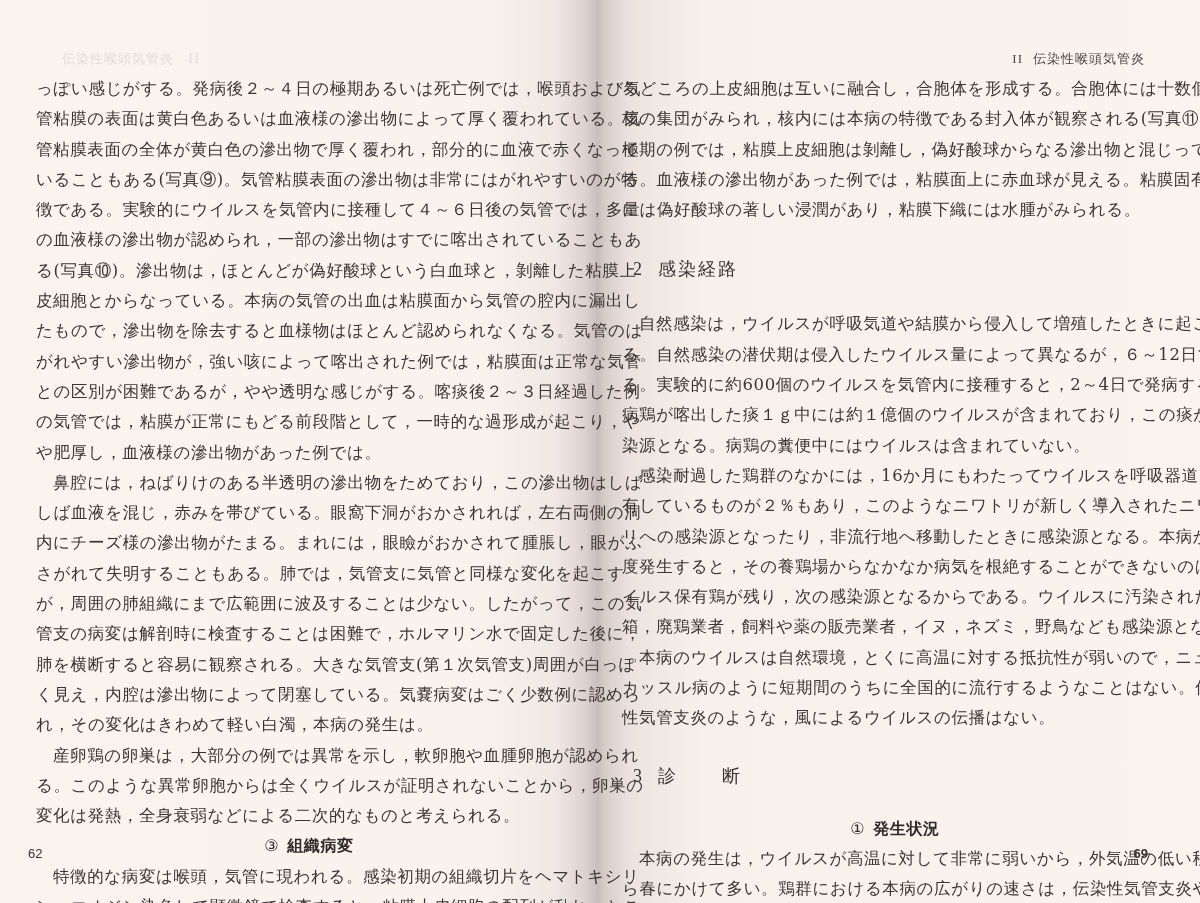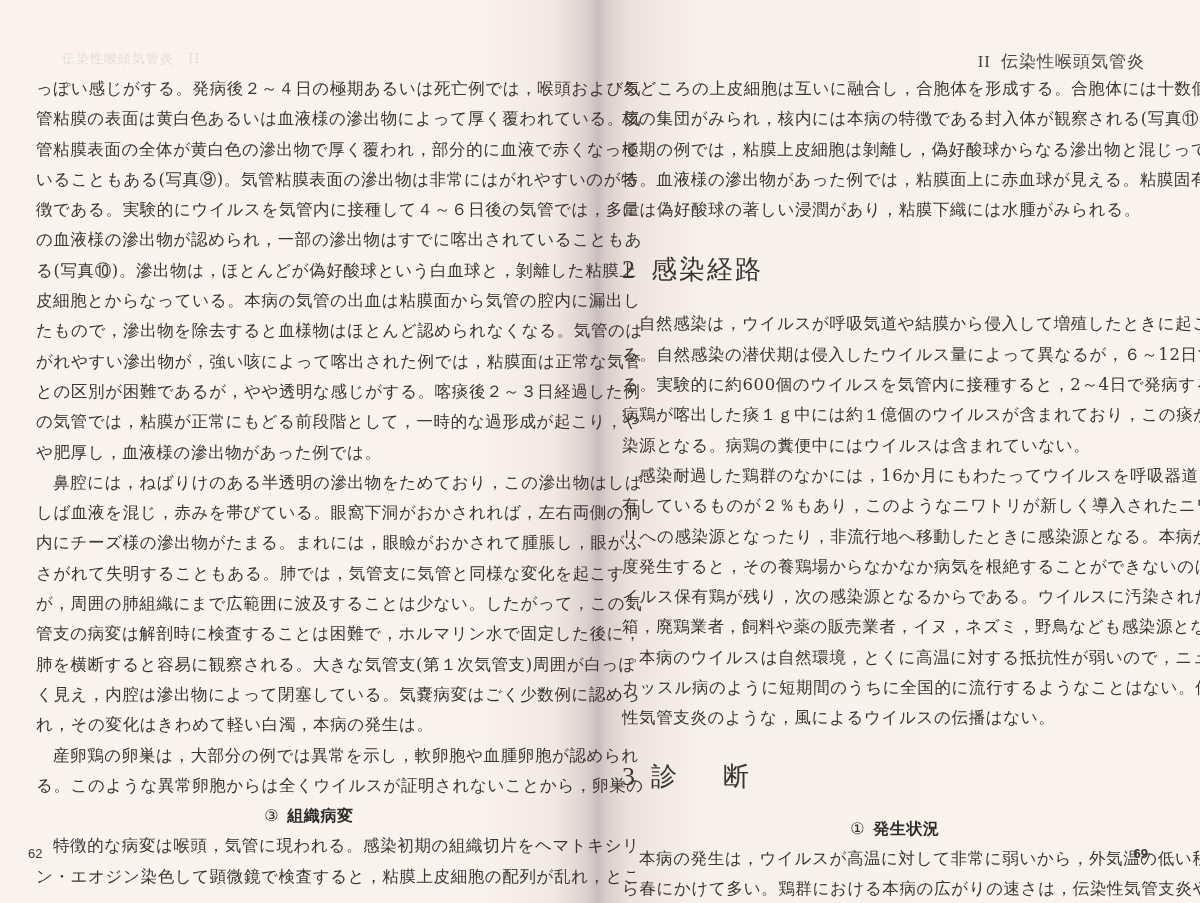--- a/index.html
+++ b/index.html
@@ -19,37 +19,37 @@
     .page { position: absolute; top: 0; height: 903px; }
     .page.left { left: 0; width: 600px; }
     .page.right { left: 600px; width: 600px; }
 
     .ghost-header {
       position: absolute; left: 62px; top: 50px;
       font-size: 13px; color: #e6dcd7; letter-spacing: 1px;
     }
     .running-header {
       position: absolute; right: 55px; top: 50px;
-      font-size: 17px; color: #4a4442; letter-spacing: 1px;
+      font-size: 13px; color: #4a4442; letter-spacing: 1px;
     }
     .running-header .roman { margin-right: 10px; font-family: "Liberation Serif", serif; }
 
     .text {
       position: absolute; font-size: 16.5px; line-height: 30.3px;
       letter-spacing: 0.6px; white-space: nowrap;
     }
     .page.left .text { left: 36px; top: 74px; width: 540px; }
     .page.right .text { left: 22px; top: 74px; width: 540px; }
 
     .line { display: block; height: 30.3px; }
     .indent { padding-left: 17px; }
 
     .h2 {
-      display: block; font-size: 26px; letter-spacing: 2px;
-      height: 60px; line-height: 60px; margin-left: 0;
+      display: block; font-size: 18px; letter-spacing: 2px;
+      height: 60px; line-height: 60px; margin-left: 11px;
     }
     .h2 .num { margin-right: 14px; font-family: "Liberation Serif", serif; }
     .h2.spaced .t1 { margin-right: 44px; }
     .h3 {
       display: block; font-weight: bold; font-size: 16px; height: 30.3px;
       padding-left: 6px; color: #2e2a28; text-align: center;
     }
     .h3 .circ { font-weight: normal; margin-right: 8px; }
 
     .page-num {
@@ -86,20 +86,21 @@
       <span class="line">内にチーズ様の滲出物がたまる。まれには，眼瞼がおかされて腫脹し，眼がふ</span>
       <span class="line">さがれて失明することもある。肺では，気管支に気管と同様な変化を起こす</span>
       <span class="line">が，周囲の肺組織にまで広範囲に波及することは少ない。したがって，この気</span>
       <span class="line">管支の病変は解剖時に検査することは困難で，ホルマリン水で固定した後に，</span>
       <span class="line">肺を横断すると容易に観察される。大きな気管支(第１次気管支)周囲が白っぽ</span>
       <span class="line">く見え，内腔は滲出物によって閉塞している。気嚢病変はごく少数例に認めら</span>
       <span class="line">れ，その変化はきわめて軽い白濁，本病の発生は。</span>
 
       <span class="line indent">産卵鶏の卵巣は，大部分の例では異常を示し，軟卵胞や血腫卵胞が認められ</span>
       <span class="line">る。このような異常卵胞からは全くウイルスが証明されないことから，卵巣の</span>
+      <span class="line">変化は発熱，全身衰弱などによる二次的なものと考えられる。</span>
 
       <span class="h3">
         <span class="circ">③</span><span>組織病変</span>
       </span>
 
       <span class="line indent">特徴的な病変は喉頭，気管に現われる。感染初期の組織切片をヘマトキシリ</span>
       <span class="line">ン・エオジン染色して顕微鏡で検査すると，粘膜上皮細胞の配列が乱れ，とこ</span>
     </div>
     <div class="page-num">62</div>
   </div>

